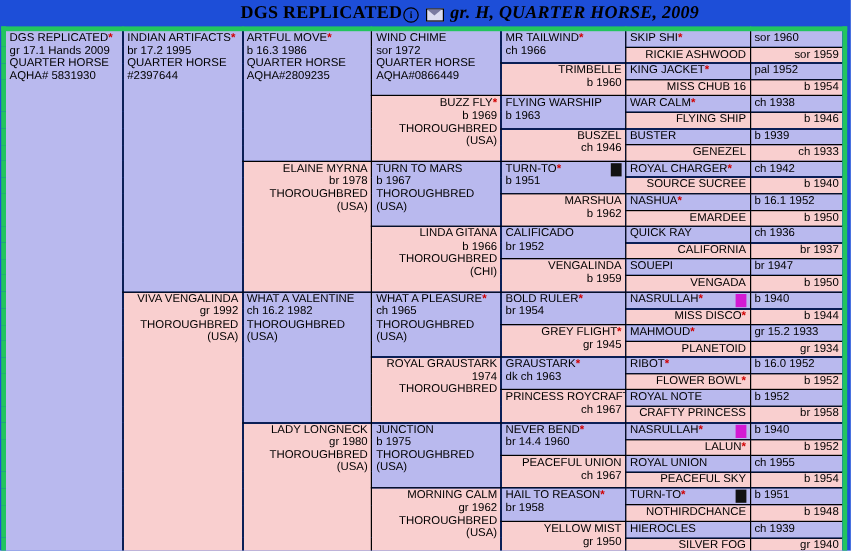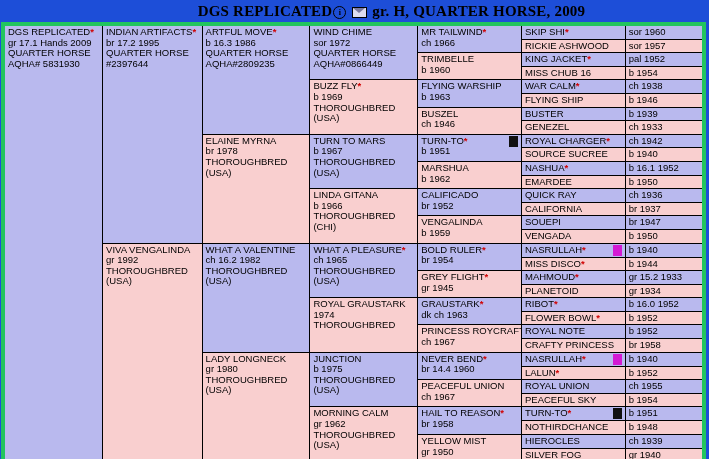--- a/index.html
+++ b/index.html
@@ -18,33 +18,33 @@
     margin:0 4px 0 1px;position:relative;top:1px;
   }
   .env{
     display:inline-block;width:13px;height:9px;border:1px solid #000;background:#dcdcf0;
     margin:0 5px 0 2px;position:relative;top:1px;
   }
   .env:after{
     content:"";position:absolute;left:0;top:0;width:0;height:0;
     border-left:6px solid transparent;border-right:6px solid transparent;border-top:5px solid #7a7aa0;
   }
-  .t-rest{font-weight:bold;}
+  .t-rest{font-weight:bold;font-style:italic;}
 
   .ped{
     position:absolute;left:1px;top:22px;width:705px;height:433px;
     border:4px solid #22c55e;border-collapse:collapse;table-layout:fixed;
   }
   .ped td{
     border:1px solid #000;vertical-align:top;
     font-size:9.5px;line-height:10.6px;padding:1px 3px;color:#000;
     font-family:"Liberation Sans", sans-serif;
     overflow:hidden;
   }
-  .pink{background:#f9cfcf;}
+  .pink{background:#f9cfcf;text-align:right;}
   .blue{background:#b9b9ee;}
   .star{color:#d00000;font-weight:bold;}
   .g1{width:96px;}
   .g2{width:96px;}
   .g3{width:104px;}
   .g4{width:104px;}
   .g5{width:100px;}
   .g6{width:100px;}
   .g7{width:76px;}
   .chip{
@@ -115,21 +115,21 @@
           <div class="lineblock">
             <div><span>MR TAILWIND</span><span class="star">*</span></div>
             <div>ch 1966</div>
           </div>
         </td>
         <td class="blue"><span>SKIP SHI</span><span class="star">*</span></td>
         <td class="blue">sor 1960</td>
       </tr>
       <tr>
         <td class="pink"><span>RICKIE ASHWOOD</span><span class="star"></span></td>
-        <td class="pink">sor 1957</td>
+        <td class="pink">sor 1959</td>
       </tr>
       <tr>
         <td class="pink" rowspan="2">
           <div class="lineblock">
             <div><span>TRIMBELLE</span><span class="star"></span></div>
             <div>b 1960</div>
           </div>
         </td>
         <td class="blue"><span>KING JACKET</span><span class="star">*</span></td>
         <td class="blue">pal 1952</td>

